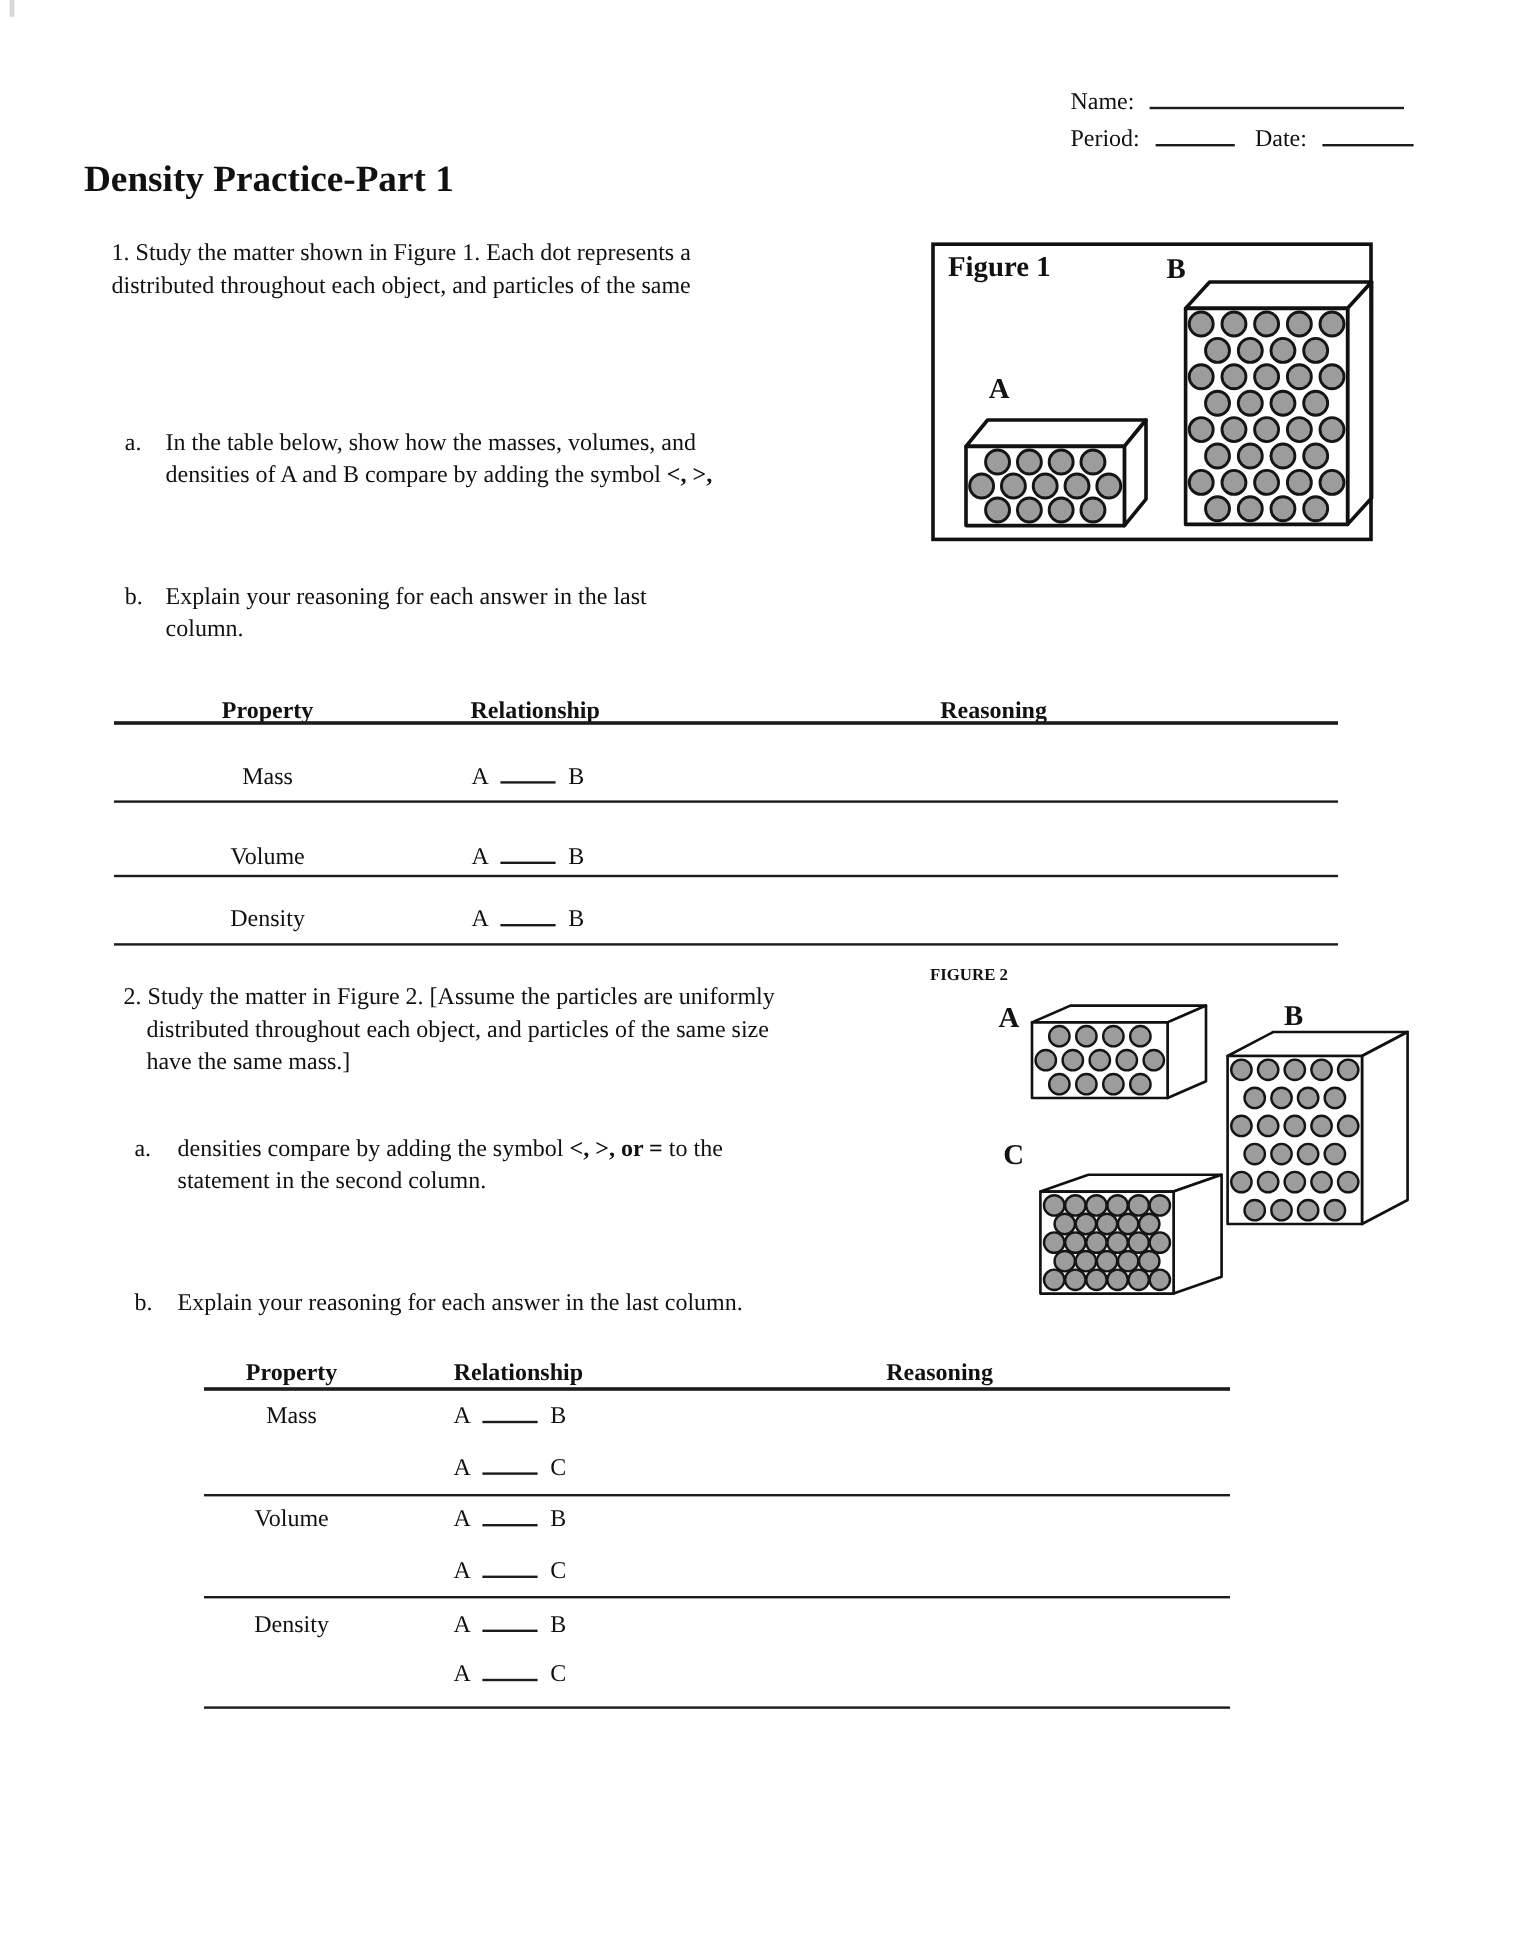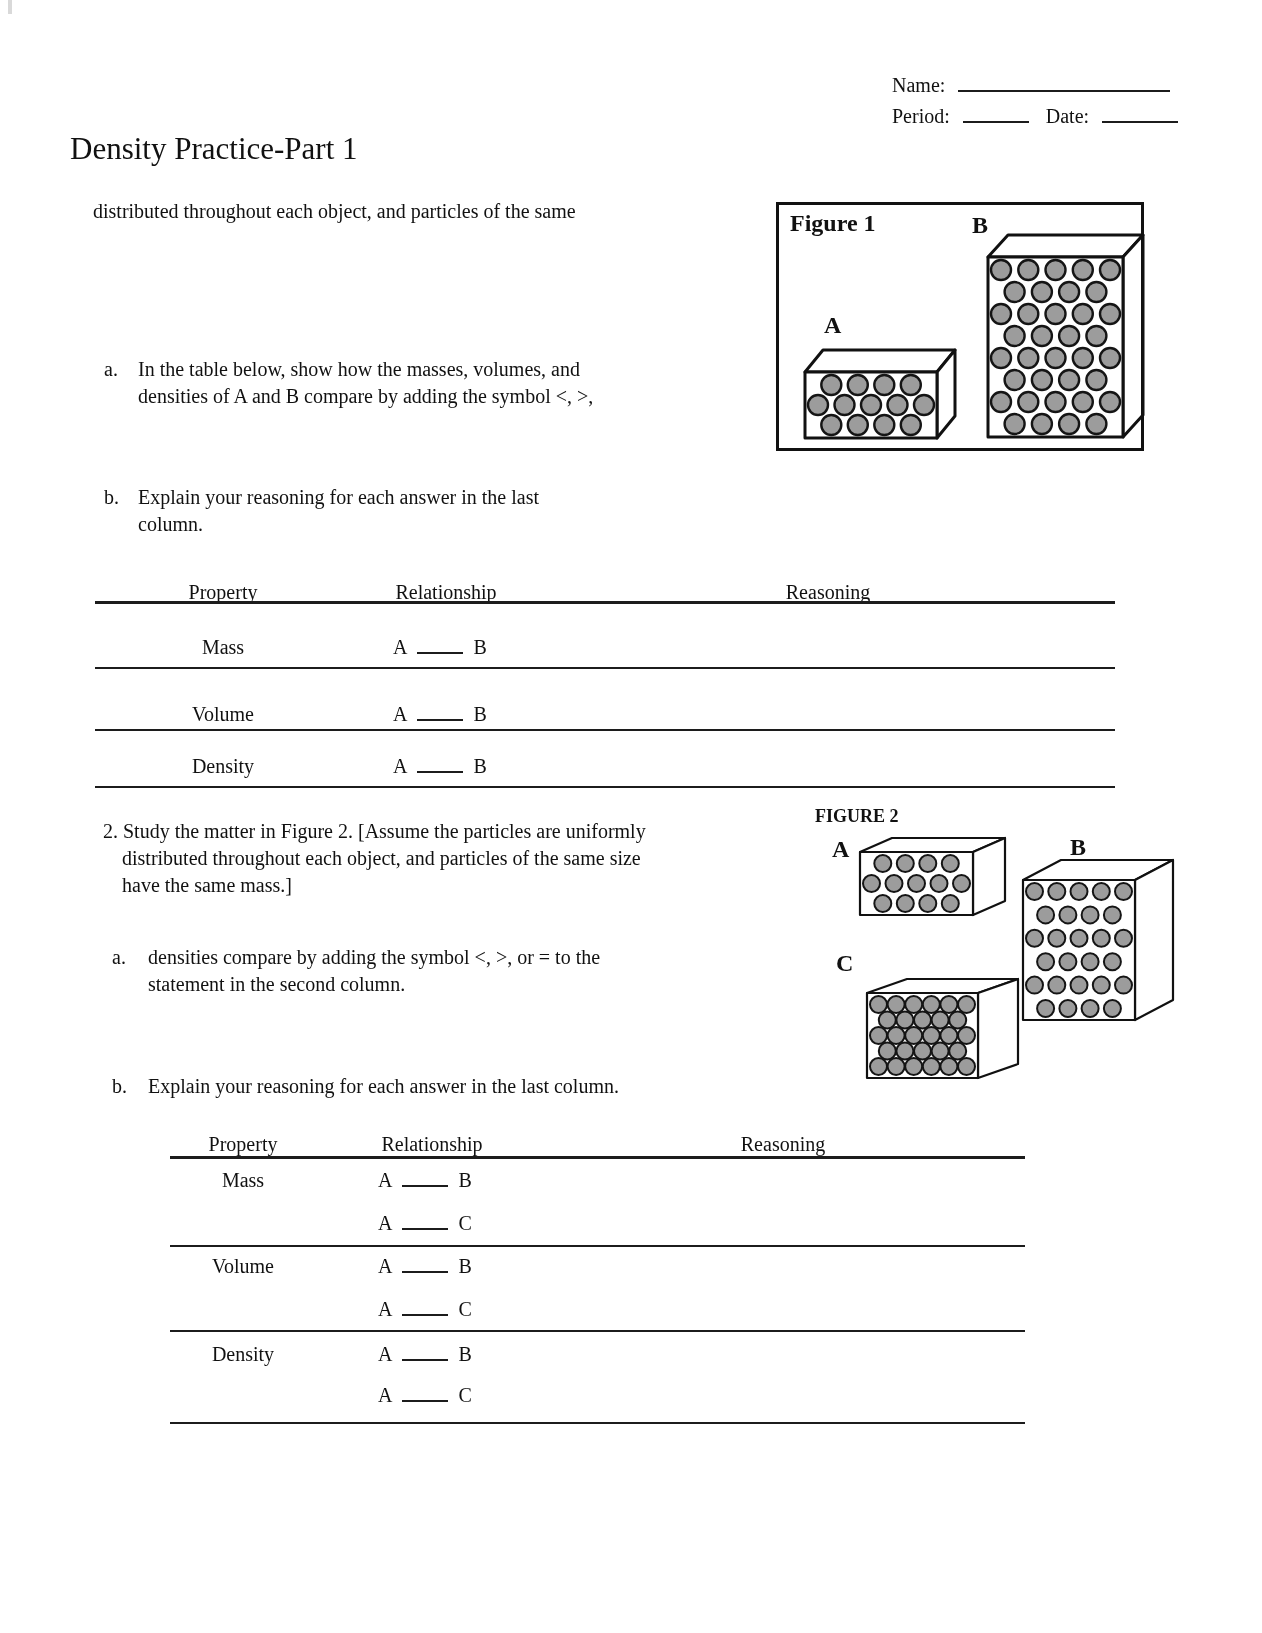--- a/index.html
+++ b/index.html
@@ -1,19 +1,19 @@
 <!DOCTYPE html>
 <html><head>
 <meta charset="utf-8">
 <style>
   html,body{margin:0;padding:0;background:#ffffff;}
   body{width:1262px;height:1633px;position:relative;font-family:"Liberation Serif","DejaVu Serif",serif;color:#111;overflow:hidden;}
   .abs{position:absolute;}
   .t{font-size:20px;line-height:27px;white-space:nowrap;}
-  .b{font-weight:normal;}
+  .b{font-weight:bold;}
   .ctr{transform:translateX(-50%);}
   .line{position:absolute;background:#1c1c1c;}
   .blank{display:inline-block;height:15px;border-bottom:2px solid #1c1c1c;vertical-align:baseline;}
   .hblank{display:inline-block;height:17px;border-bottom:2px solid #1c1c1c;}
   .figlabel{font-weight:bold;font-size:24px;white-space:nowrap;}
   #fig1-border{border:3px solid #111;}
   svg{position:absolute;left:0;top:0;}
   .rel-a,.rel-b{font-size:20px;}
   .pair .blank{width:46px;margin:0 10px;}
 </style>
@@ -174,20 +174,21 @@
 <div class="abs t" style="left:892px;top:103px;">
   <span>Period:</span>
   <span class="hblank" style="width:66px;margin-left:8px;"></span>
   <span style="margin-left:12px;">Date:</span>
   <span class="hblank" style="width:76px;margin-left:8px;"></span>
 </div>
 
 <div class="abs b" style="left:70px;top:131px;font-size:31px;white-space:nowrap;">Density Practice-Part 1</div>
 
 <div class="abs" style="left:93px;top:198px;">
+  <div class="t">1. Study the matter shown in Figure 1. Each dot represents a</div>
   <div class="t">distributed throughout each object, and particles of the same</div>
 </div>
 
 <div id="fig1-border" class="abs" style="left:776px;top:202px;width:362px;height:243px;"></div>
 <div class="abs figlabel" style="left:790px;top:210px;">Figure 1</div>
 <div class="abs figlabel" style="left:824px;top:312px;">A</div>
 <div class="abs figlabel" style="left:972px;top:212px;">B</div>
 
 <div class="abs t" style="left:104px;top:356px;">a.</div>
 <div class="abs" style="left:138px;top:356px;">
@@ -216,21 +217,21 @@
     <div class="abs t pair" style="left: 393px; top: 753px;"><span class="rel-a">A</span><span class="blank"></span><span class="rel-b">B</span></div>
     <div class="line" style="left: 95px; top: 786px; width: 1020px; height: 2px;"></div>
   </div>
 
 <div class="abs" style="left:68px;top:818px;margin-left:35px;">
   <div class="t">2. Study the matter in Figure 2. [Assume the particles are uniformly</div>
   <div class="t" style="padding-left:19px;">distributed throughout each object, and particles of the same size</div>
   <div class="t" style="padding-left:19px;">have the same mass.]</div>
 </div>
 
-<div class="abs figlabel" style="left:815px;top:806px;font-size:18px;">FIGURE 2</div>
+<div class="abs figlabel" style="left:775px;top:806px;font-size:14px;">FIGURE 2</div>
 <div class="abs figlabel" style="left:832px;top:836px;">A</div>
 <div class="abs figlabel" style="left:1070px;top:834px;">B</div>
 <div class="abs figlabel" style="left:836px;top:950px;">C</div>
 
 <div class="abs t" style="left:112px;top:944px;">a.</div>
 <div class="abs" style="left:148px;top:944px;">
   <div class="t"><span>densities compare by adding the symbol </span><span class="b">&lt;, &gt;, or =</span><span> to the</span></div>
   <div class="t">statement in the second column.</div>
 </div>
 

